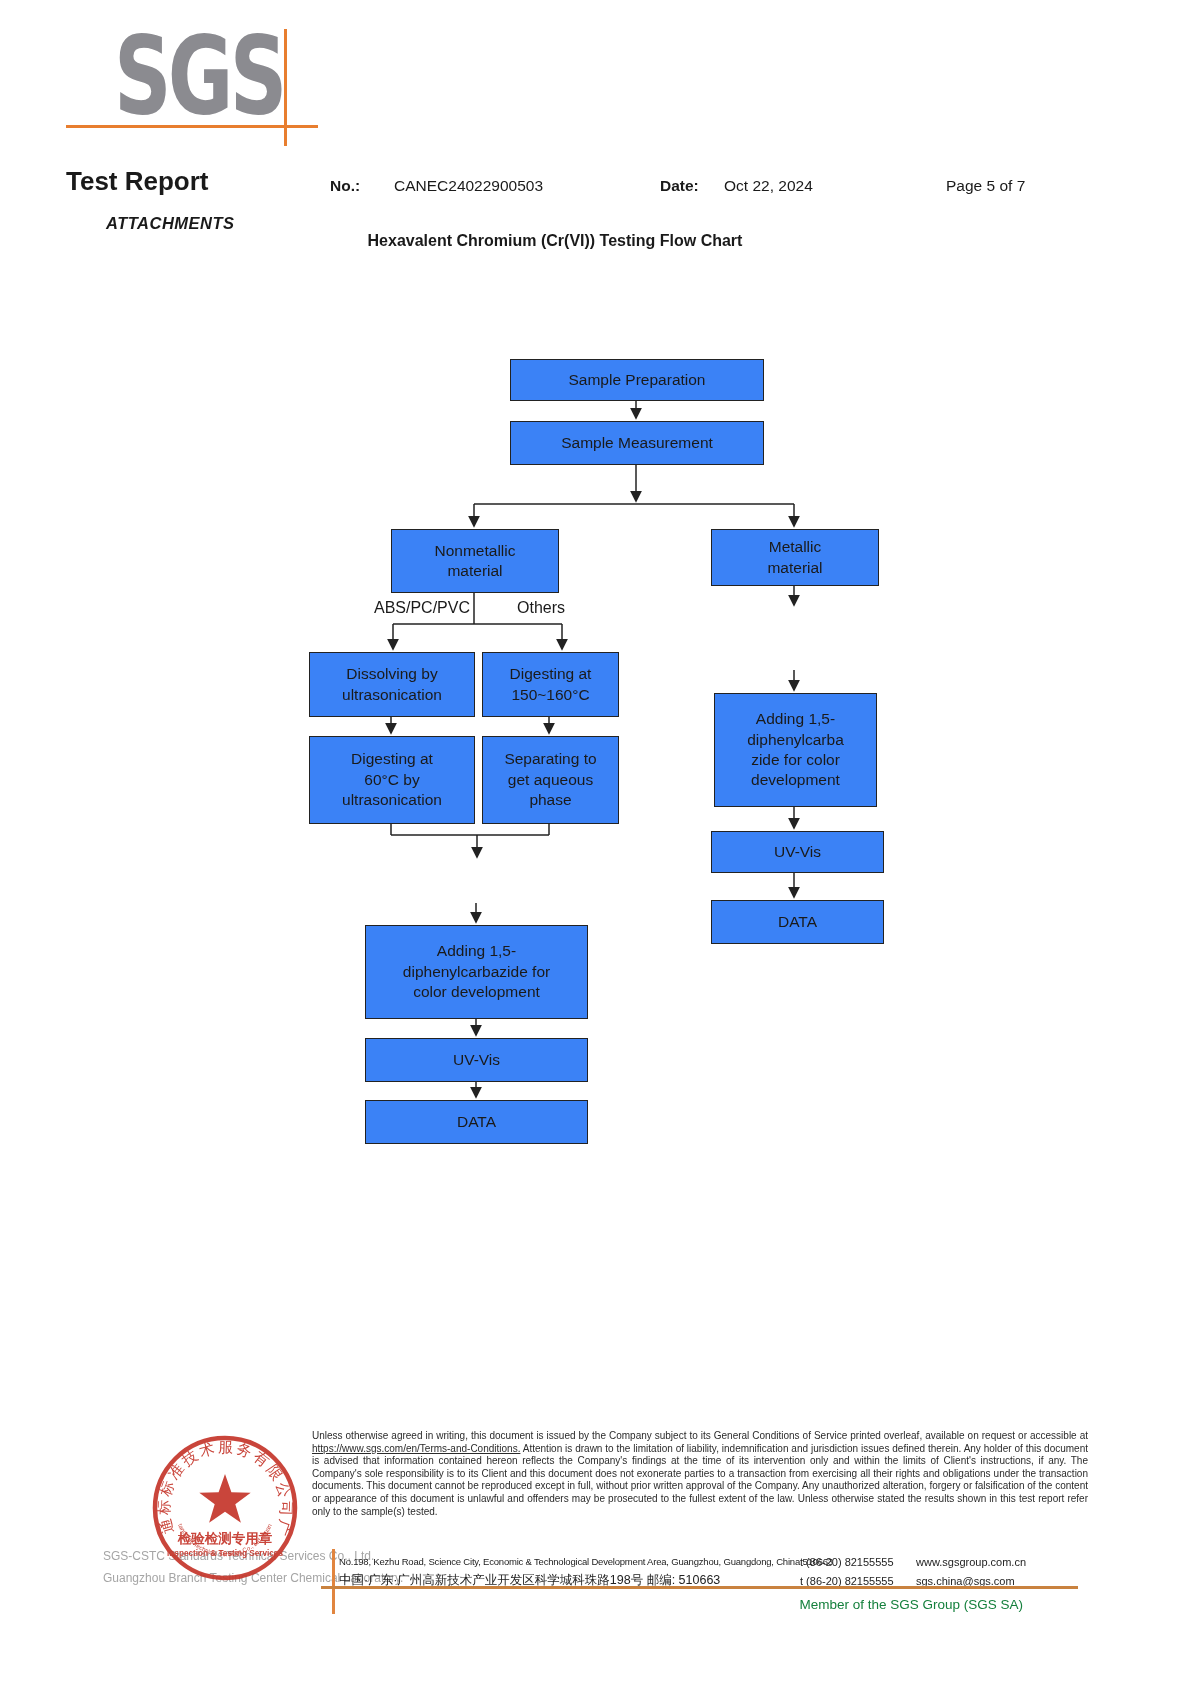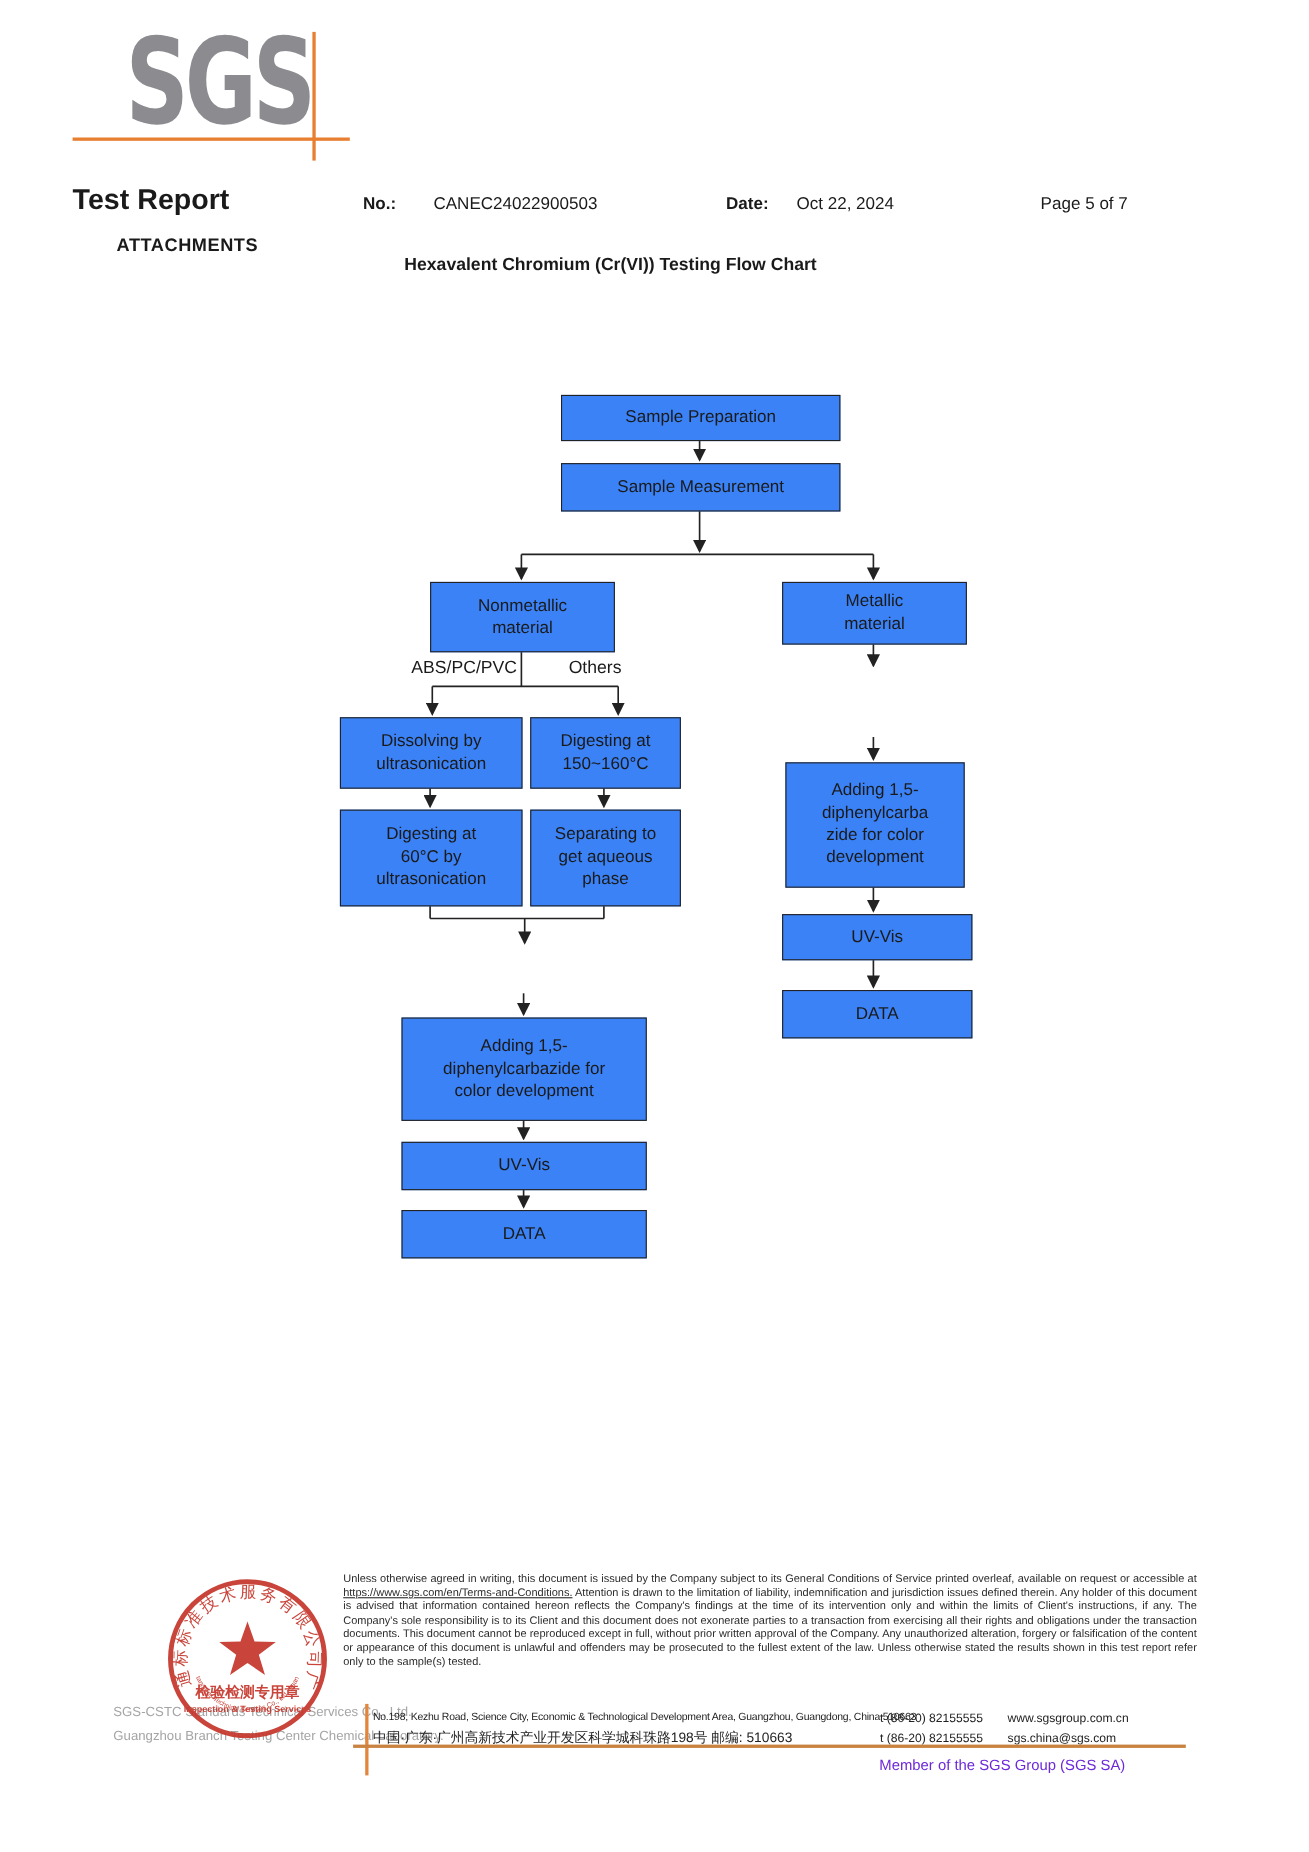--- a/index.html
+++ b/index.html
@@ -13,21 +13,21 @@
     position:absolute;left:114px;top:22px;
     font-family:"DejaVu Sans",sans-serif;font-weight:bold;font-size:108px;line-height:1;
     color:#8b8b90;letter-spacing:-5px;
     transform:scaleX(.74);transform-origin:0 0;
   }
   .logo-hline{position:absolute;left:66px;top:125px;width:252px;height:3px;background:#e87e2f;}
   .logo-vline{position:absolute;left:284px;top:29px;width:3px;height:117px;background:#e87e2f;}
   .report-title{position:absolute;left:66px;top:166px;font-size:26px;font-weight:bold;}
   .hdr-label{position:absolute;top:177px;font-size:15.5px;font-weight:bold;}
   .hdr-value{position:absolute;top:177px;font-size:15.5px;}
-  .attachments{position:absolute;left:106px;top:214px;font-size:16.5px;font-weight:bold;letter-spacing:.5px;}
+  .attachments{position:absolute;left:106px;top:214px;font-size:16.5px;font-weight:bold;letter-spacing:.5px;font-style:italic;}
   .fc-title{position:absolute;left:0;top:232px;width:1110px;text-align:center;font-size:16px;font-weight:bold;}
   
   .fc-box{
     position:absolute;border:1.5px solid #222;background:#3b82f6;
     display:flex;align-items:center;justify-content:center;text-align:center;
     font-size:15.5px;line-height:1.32;white-space:pre-line;
   }
   .fc-label{position:absolute;font-size:16px;text-align:right;}
   .fc-svg{position:absolute;left:0;top:0;pointer-events:none;}
   .fc-svg line{stroke:#222;stroke-width:1.5px;}
@@ -42,21 +42,21 @@
     font-size:10px;line-height:12.6px;font-weight:bold;color:#e07c35;text-align:left;
   }
   .attention .u{text-decoration:underline;}
   .company-line{position:absolute;color:#a5a5a5;font-size:12px;white-space:nowrap;}
   .addr-en{position:absolute;left:339px;top:1556px;font-size:9.5px;letter-spacing:-.2px;color:#222;white-space:nowrap;}
   .addr-cn{position:absolute;left:339px;top:1572px;font-size:12.5px;color:#222;white-space:nowrap;}
   .phone{position:absolute;left:800px;font-size:11px;color:#222;white-space:nowrap;}
   .webmail{position:absolute;left:916px;font-size:11px;color:#222;white-space:nowrap;}
   .v-divider{position:absolute;left:332px;top:1549px;width:2.5px;height:65px;background:#e1853f;}
   .f-rule{position:absolute;left:321px;top:1586px;width:757px;height:3px;background:#c9823f;}
-  .member{position:absolute;left:797px;top:1597px;width:226px;text-align:right;font-size:13.5px;color:#6d28d9;}
+  .member{position:absolute;left:797px;top:1597px;width:226px;text-align:right;font-size:13.5px;color:#15803d;}
   .stamp{position:absolute;left:150px;top:1433px;width:150px;height:150px;opacity:.92;}
 </style>
 </head>
 <body>
 
 <div class="page">
 
   <div class="sgs-logo">SGS</div>
   <div class="logo-hline"></div>
   <div class="logo-vline"></div>

